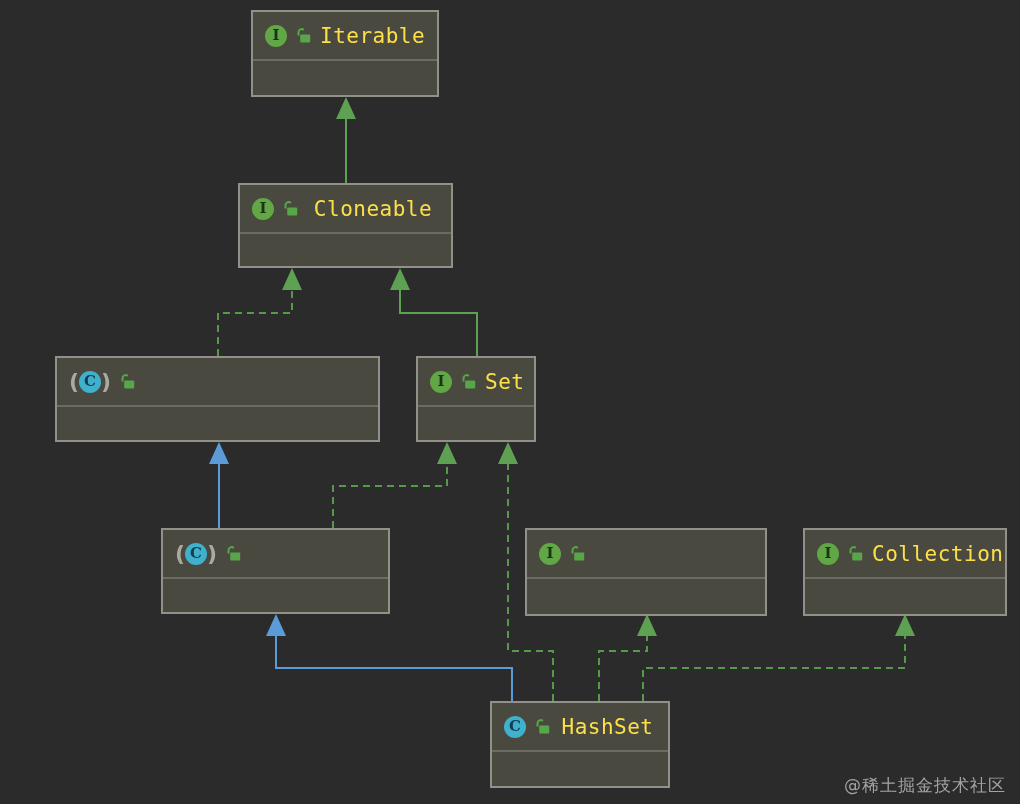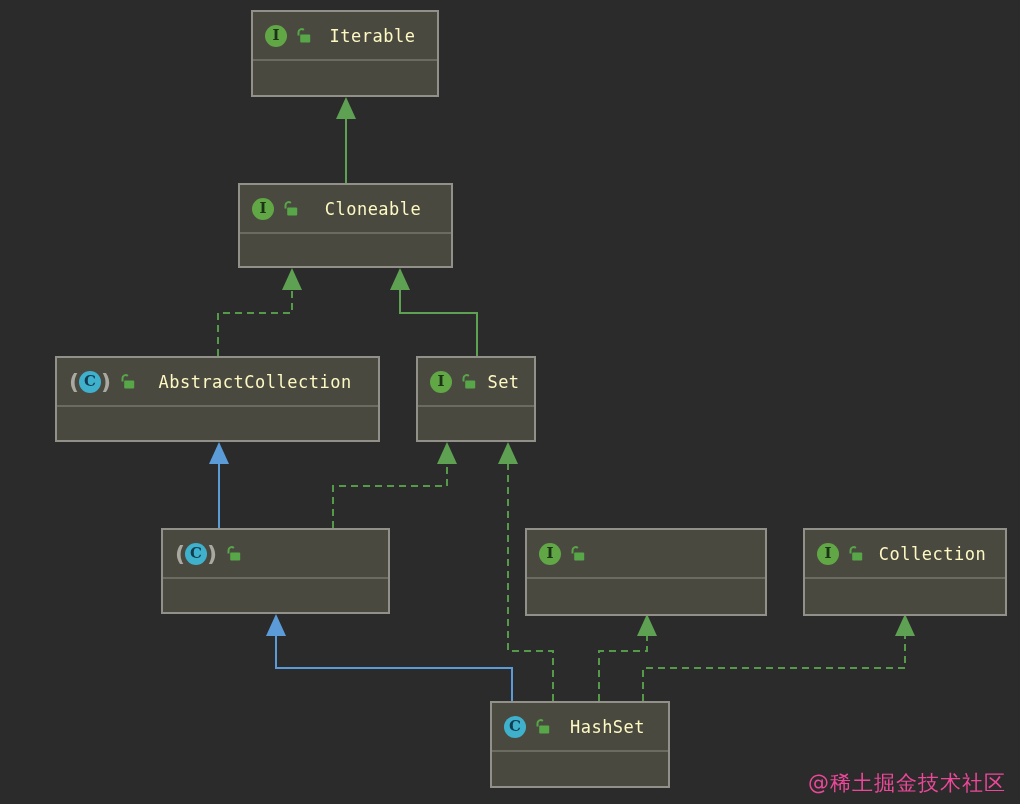--- a/index.html
+++ b/index.html
@@ -30,22 +30,22 @@
     border-bottom:2px solid #6c6b62;
     display:flex;
     align-items:center;
     padding:0 12px;
     gap:8px;
   }
   .node-body { flex:1; }
   .node-label {
     flex:1;
     text-align:center;
-    color:#fef9c3;
-    font-size:17px;
+    color:#fde047;
+    font-size:21px;
     white-space:nowrap;
     letter-spacing:0.5px;
   }
   .icon-group { display:flex; align-items:center; gap:8px; }
   .circle-icon {
     width:22px; height:22px;
     border-radius:50%;
     display:inline-flex;
     align-items:center;
     justify-content:center;
@@ -62,22 +62,22 @@
     font-size:22px;
     font-weight:bold;
     line-height:22px;
     font-family:"DejaVu Sans","Liberation Sans",sans-serif;
   }
   .lock-icon { display:inline-block; }
 
   .watermark {
     position:absolute;
     right:14px; bottom:7px;
-    color:#ec4899;
-    font-size:21px;
+    color:#a3a3a3;
+    font-size:17px;
     font-family:"DejaVu Sans","Liberation Sans",sans-serif;
     letter-spacing:1px;
   }
 
   
   #n-iterable           { left:251px; top:10px;  width:188px; height:87px; }
   #n-collection         { left:238px; top:183px; width:215px; height:85px; }
   #n-abstractcollection { left:55px;  top:356px; width:325px; height:86px; }
   #n-set                { left:416px; top:356px; width:120px; height:86px; }
   #n-abstractset        { left:161px; top:528px; width:229px; height:86px; }
@@ -163,21 +163,20 @@
         <span class="abstract-wrap">
           <span class="paren">(</span>
           <span class="circle-icon class-circle">C</span>
           <span class="paren">)</span>
         </span>
         <svg class="lock-icon" width="17" height="17" viewBox="0 0 17 17">
             <path d="M3.5 8.5 L3.5 5.2 A3.1 3.1 0 0 1 8.8 3" fill="none" stroke="#57a748" stroke-width="2"></path>
             <rect x="5.2" y="7.6" width="10" height="8" rx="1" fill="#57a748"></rect>
           </svg>
       </span>
-      <span class="node-label">AbstractCollection</span>
     </div>
     <div class="node-body"></div>
   </div>
 
   <div class="node" id="n-set">
     <div class="node-header">
       <span class="icon-group">
         <span class="circle-icon iface-circle">I</span>
         <svg class="lock-icon" width="17" height="17" viewBox="0 0 17 17">
             <path d="M3.5 8.5 L3.5 5.2 A3.1 3.1 0 0 1 8.8 3" fill="none" stroke="#57a748" stroke-width="2"></path>

